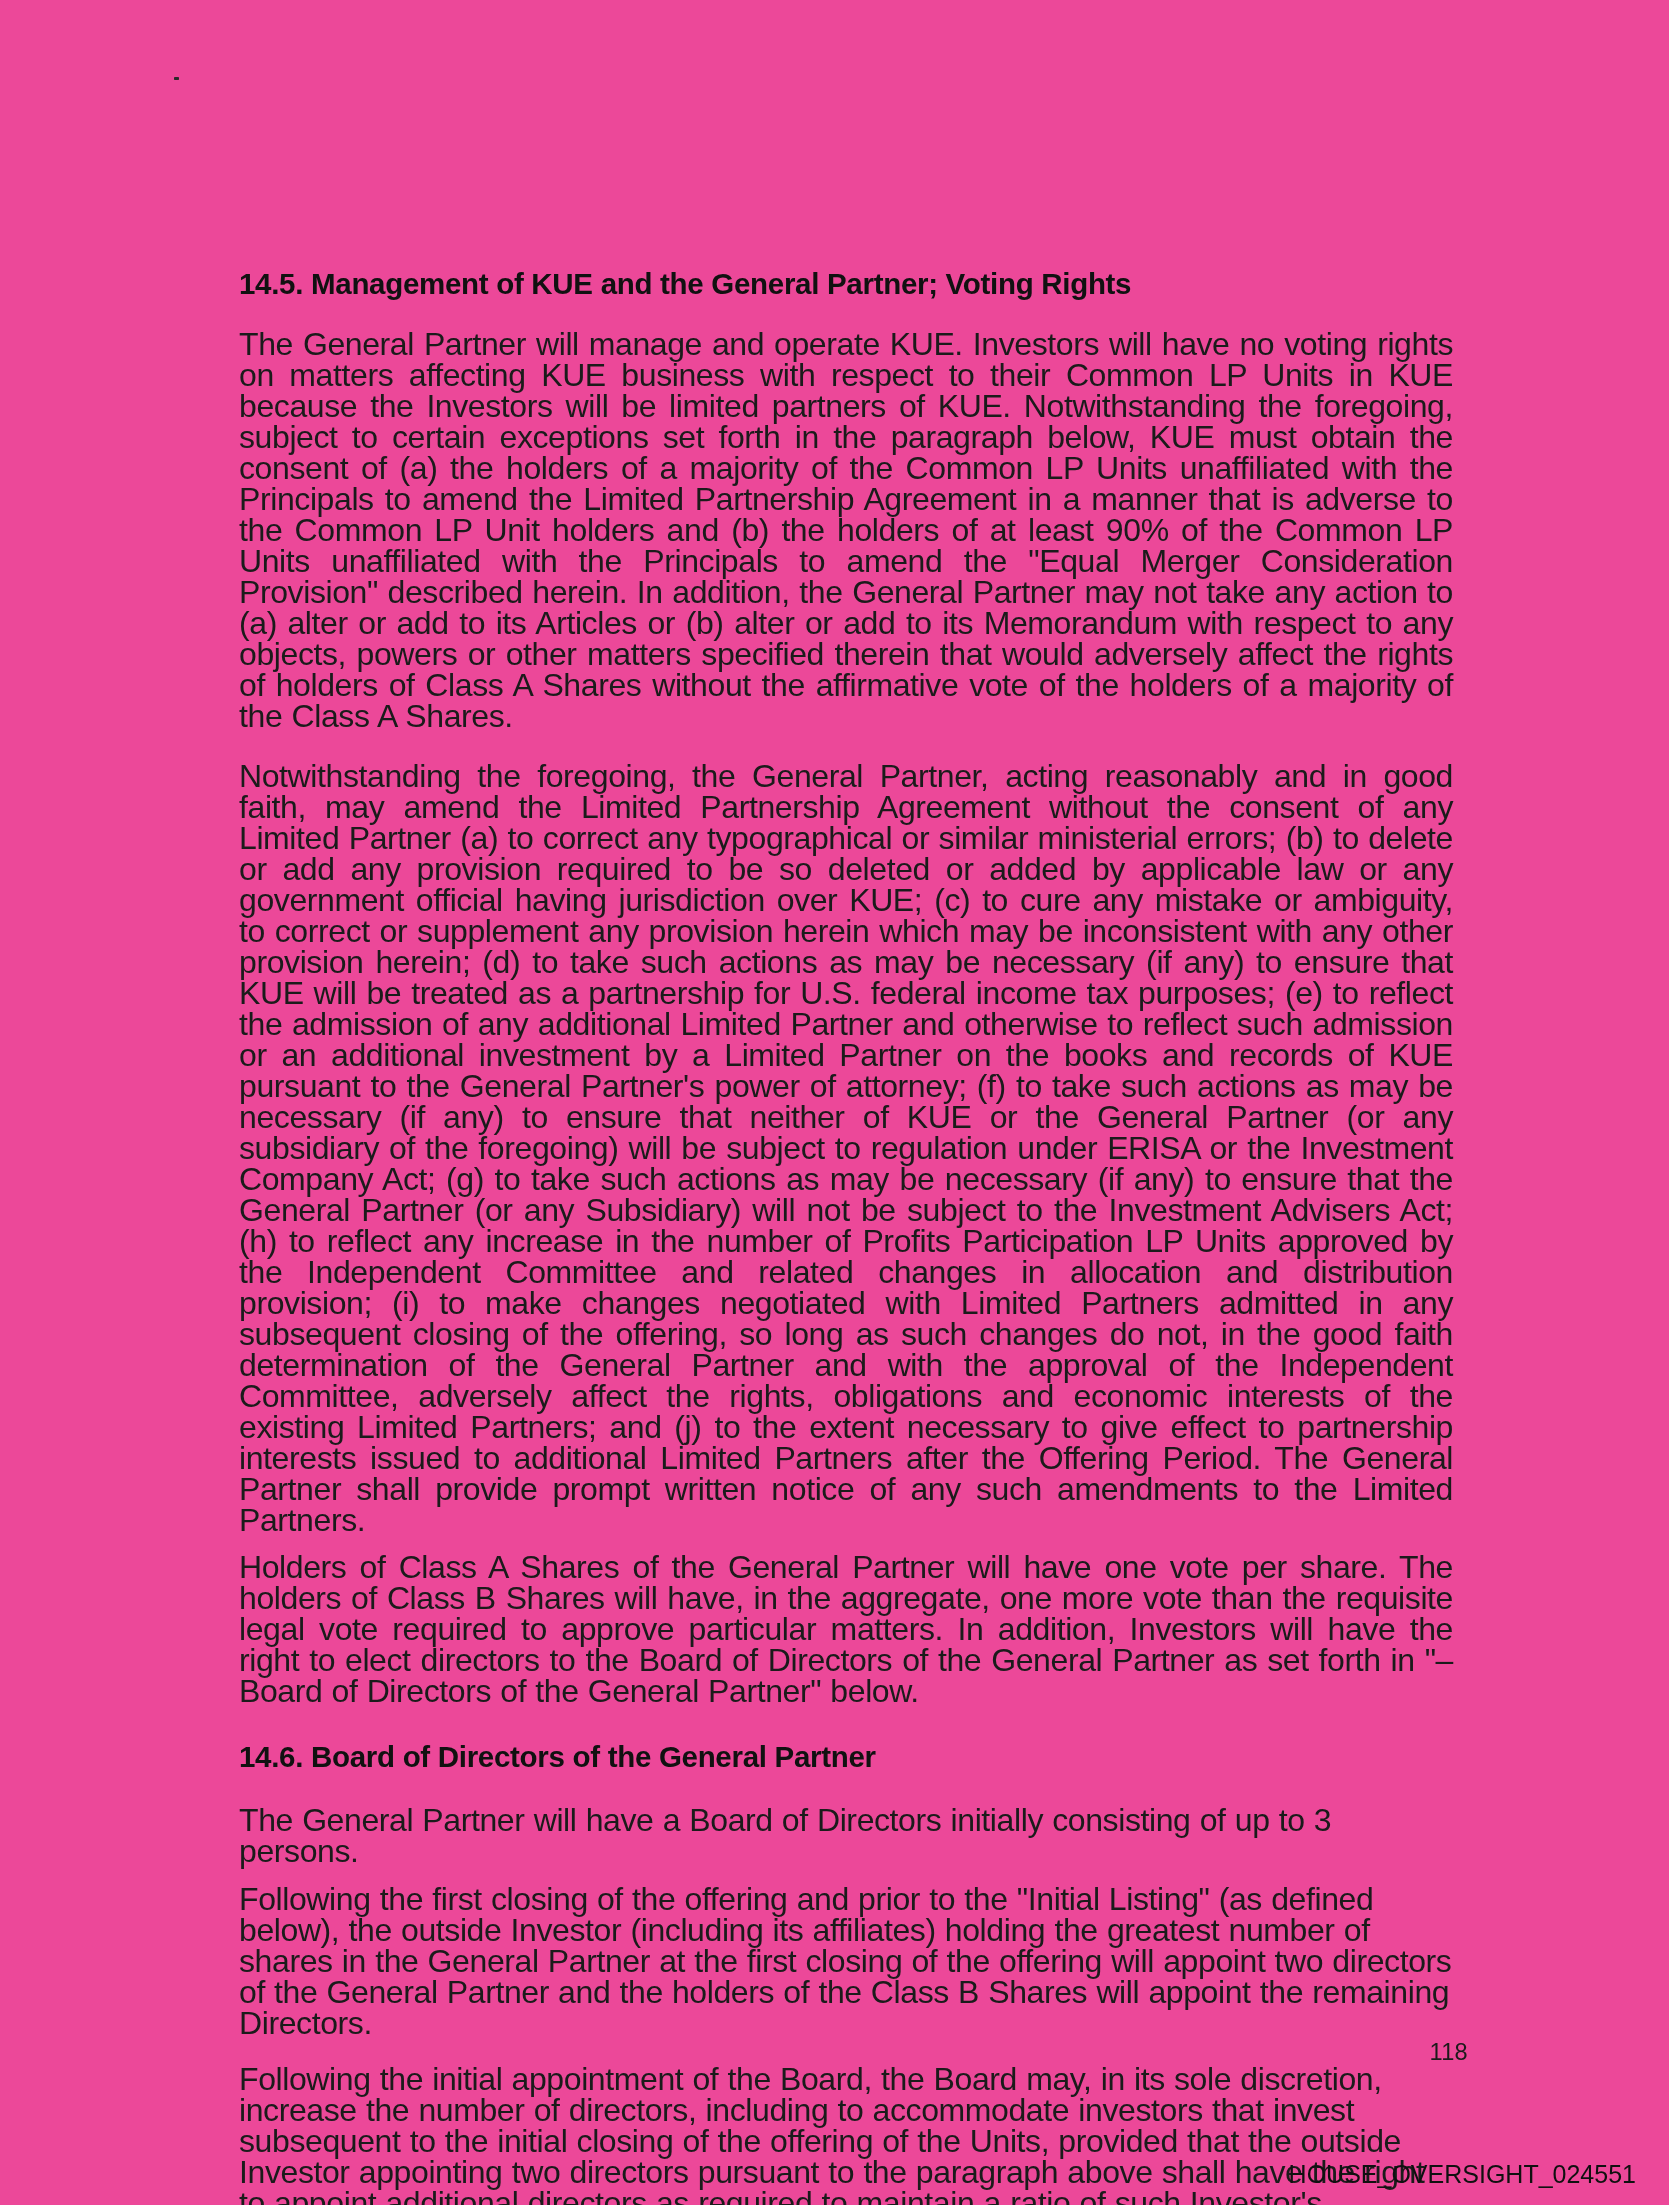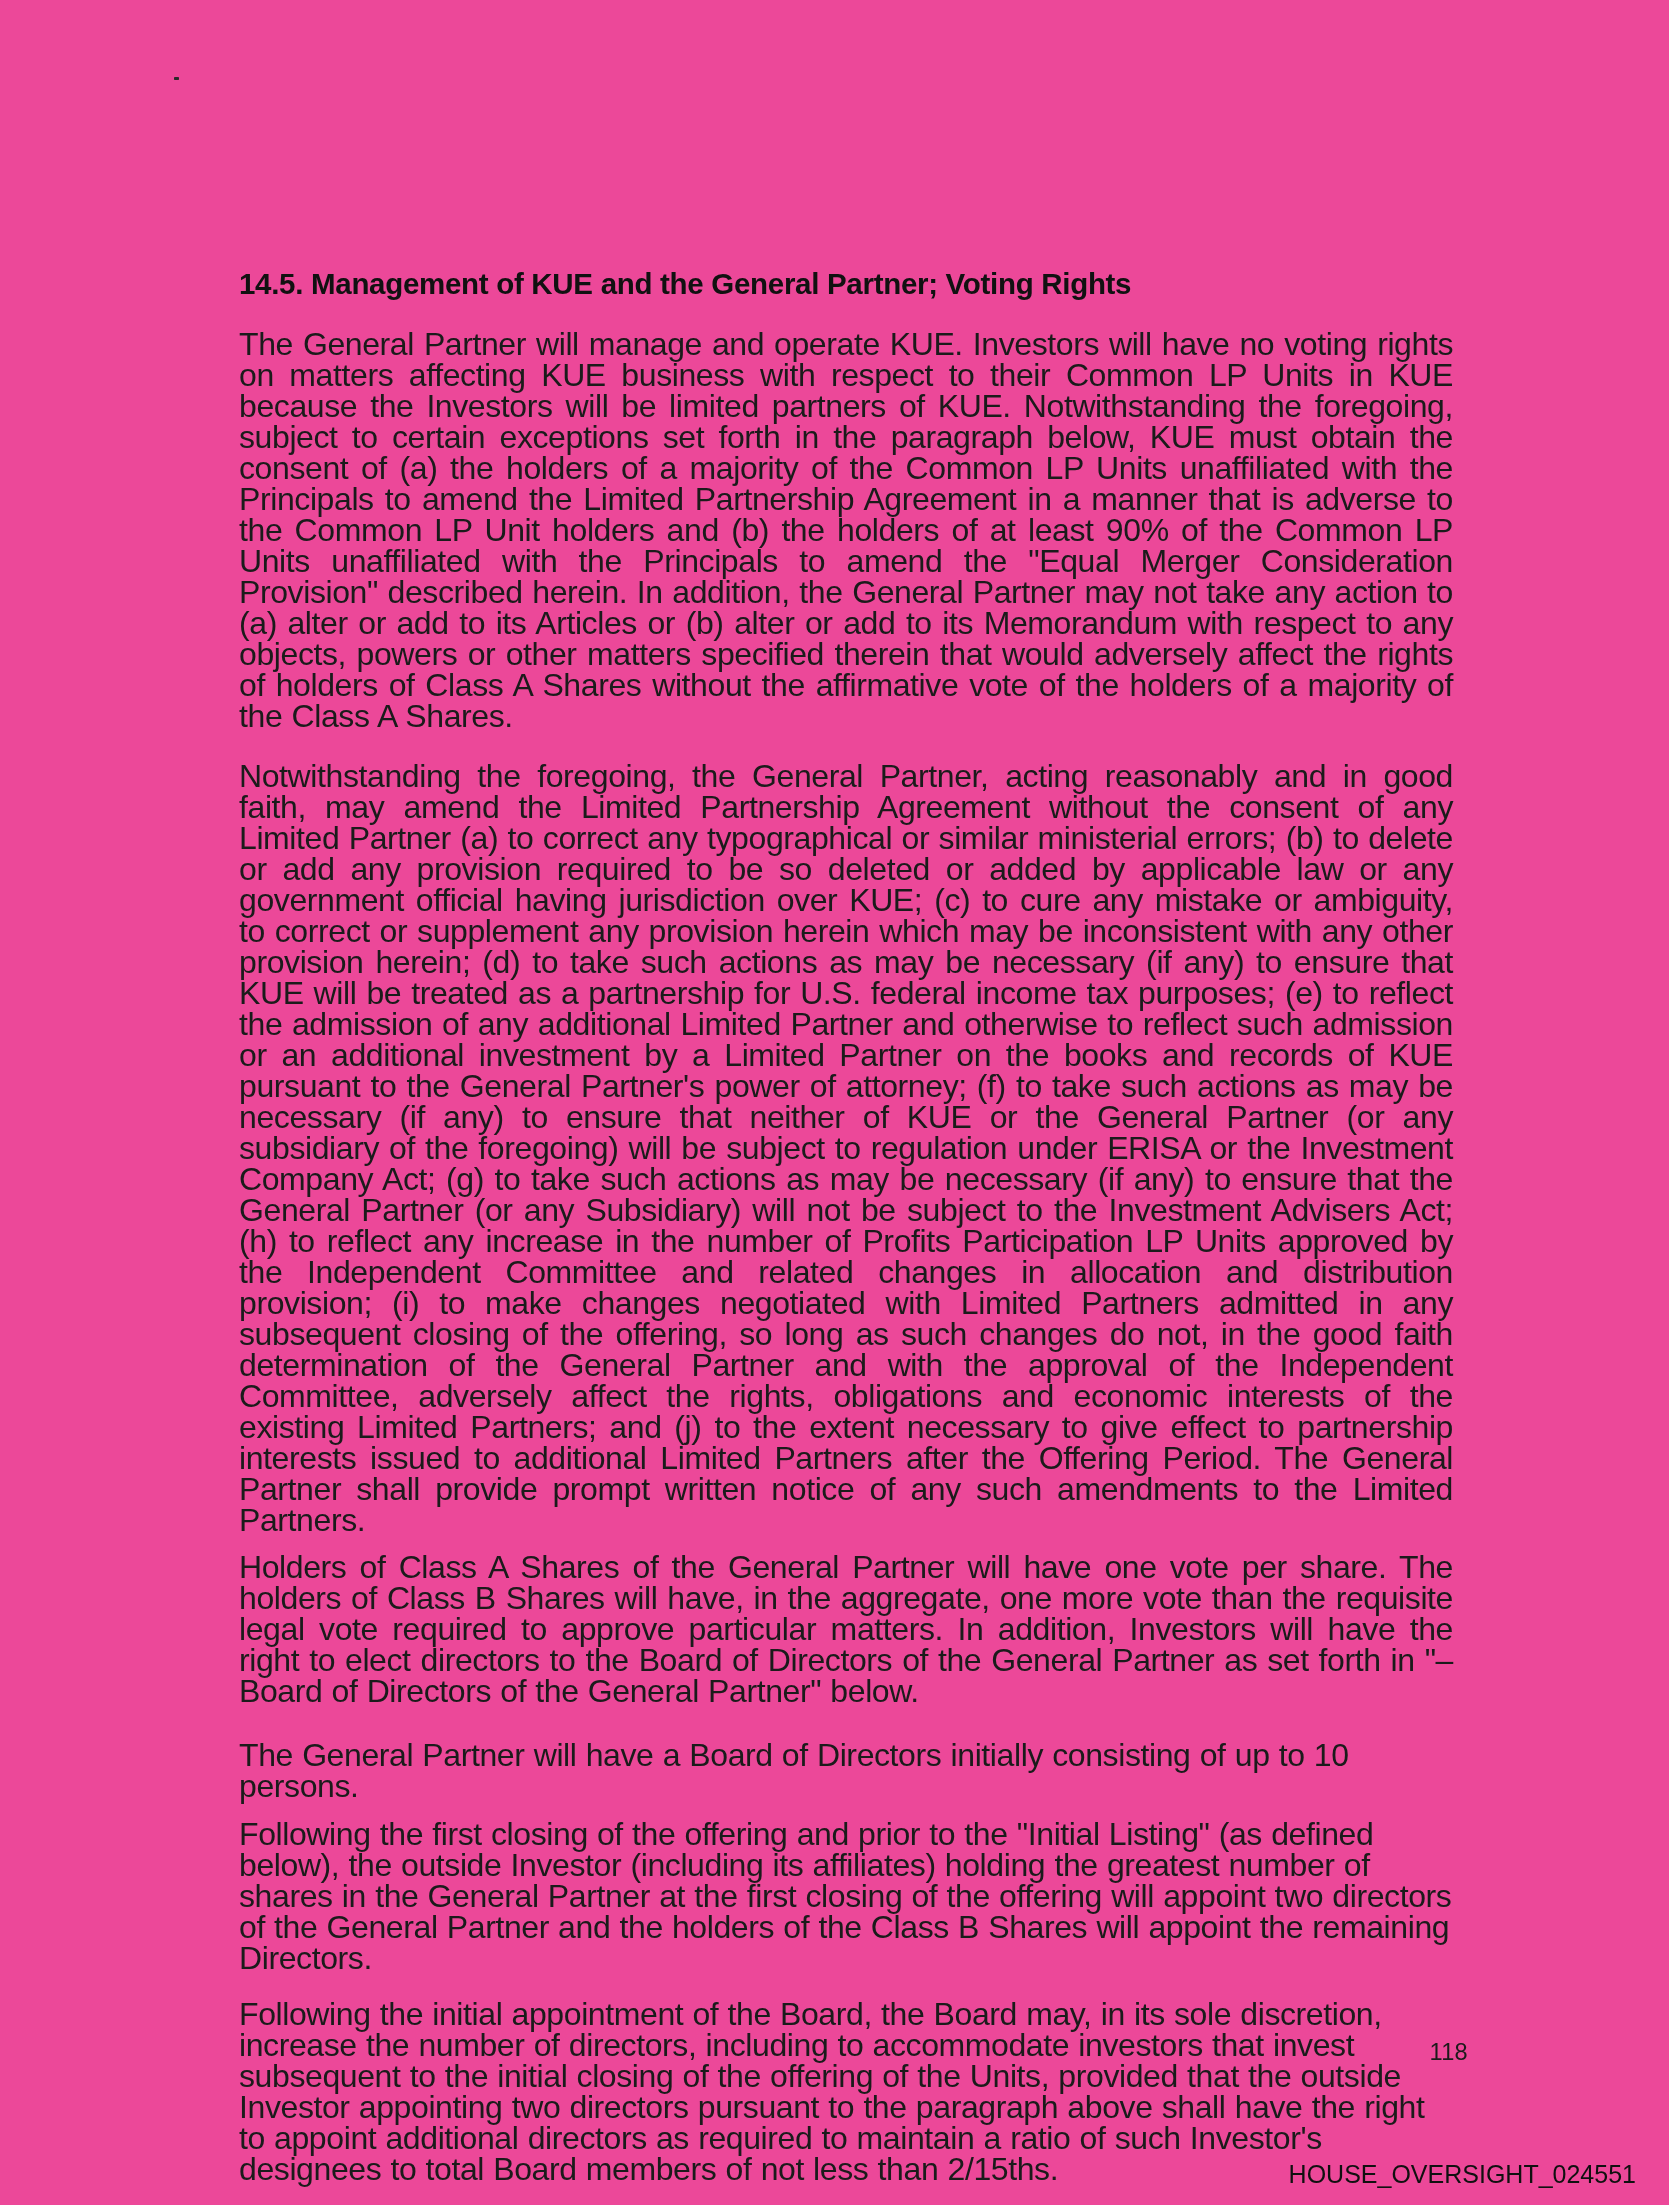--- a/index.html
+++ b/index.html
@@ -89,21 +89,22 @@
   <main class="content">
 
     <section>
       <h2 class="heading">14.5. Management of KUE and the General Partner; Voting Rights</h2>
       <p class="para justify mt-46">The General Partner will manage and operate KUE.  Investors will have no voting rights on matters affecting KUE business with respect to their Common LP Units in KUE because the Investors will be limited partners of KUE.  Notwithstanding the foregoing, subject to certain exceptions set forth in the paragraph below, KUE must obtain the consent of (a) the holders of a majority of the Common LP Units unaffiliated with the Principals to amend the Limited Partnership Agreement in a manner that is adverse to the Common LP Unit holders and (b) the holders of at least 90% of the Common LP Units unaffiliated with the Principals to amend the "Equal Merger Consideration Provision" described herein.  In addition, the General Partner may not take any action to (a) alter or add to its Articles or (b) alter or add to its Memorandum with respect to any objects, powers or other matters specified therein that would adversely affect the rights of holders of Class A Shares without the affirmative vote of the holders of a majority of the Class A Shares.</p>
       <p class="para justify mt-44">Notwithstanding the foregoing, the General Partner, acting reasonably and in good faith, may amend the Limited Partnership Agreement without the consent of any Limited Partner (a) to correct any typographical or similar ministerial errors; (b) to delete or add any provision required to be so deleted or added by applicable law or any government official having jurisdiction over KUE; (c) to cure any mistake or ambiguity, to correct or supplement any provision herein which may be inconsistent with any other provision herein; (d) to take such actions as may be necessary (if any) to ensure that KUE will be treated as a partnership for U.S. federal income tax purposes; (e) to reflect the admission of any additional Limited Partner and otherwise to reflect such admission or an additional investment by a Limited Partner on the books and records of KUE pursuant to the General Partner's power of attorney; (f) to take such actions as may be necessary (if any) to ensure that neither of KUE or the General Partner (or any subsidiary of the foregoing) will be subject to regulation under ERISA or the Investment Company Act; (g) to take such actions as may be necessary (if any) to ensure that the General Partner (or any Subsidiary) will not be subject to the Investment Advisers Act; (h) to reflect any increase in the number of Profits Participation LP Units approved by the Independent Committee and related changes in allocation and distribution provision; (i) to make changes negotiated with Limited Partners admitted in any subsequent closing of the offering, so long as such changes do not, in the good faith determination of the General Partner and with the approval of the Independent Committee, adversely affect the rights, obligations and economic interests of the existing Limited Partners; and (j) to the extent necessary to give effect to partnership interests issued to additional Limited Partners after the Offering Period.  The General Partner shall provide prompt written notice of any such amendments to the Limited Partners.</p>
       <p class="para justify mt-24">Holders of Class A Shares of the General Partner will have one vote per share.  The holders of Class B Shares will have, in the aggregate, one more vote than the requisite legal vote required to approve particular matters.  In addition, Investors will have the right to elect directors to the Board of Directors of the General Partner as set forth in "– Board of Directors of the General Partner" below.</p>
     </section>
 
     <section>
-      <p class="para left mt-50">The General Partner will have a Board of Directors initially consisting of up to 10 persons.</p>
+      <h2 class="heading mt-52">14.6. Board of Directors of the General Partner</h2>
+      <p class="para left mt-50">The General Partner will have a Board of Directors initially consisting of up to 3 persons.</p>
       <p class="para left mt-26">Following the first closing of the offering and prior to the "Initial Listing" (as defined below), the outside Investor (including its affiliates) holding the greatest number of shares in the General Partner at the first closing of the offering will appoint two directors of the General Partner and the holders of the Class B Shares will appoint the remaining Directors.</p>
       <p class="para left mt-38">Following the initial appointment of the Board, the Board may, in its sole discretion, increase the number of directors, including to accommodate investors that invest subsequent to the initial closing of the offering of the Units, provided that the outside Investor appointing two directors pursuant to the paragraph above shall have the right to appoint additional directors as required to maintain a ratio of such Investor's designees to total Board members of not less than 2/15ths.</p>
     </section>
 
   </main>
 
   <div class="page-number">118</div>
 
   <div class="footer-stamp">HOUSE_OVERSIGHT_024551</div>
 

